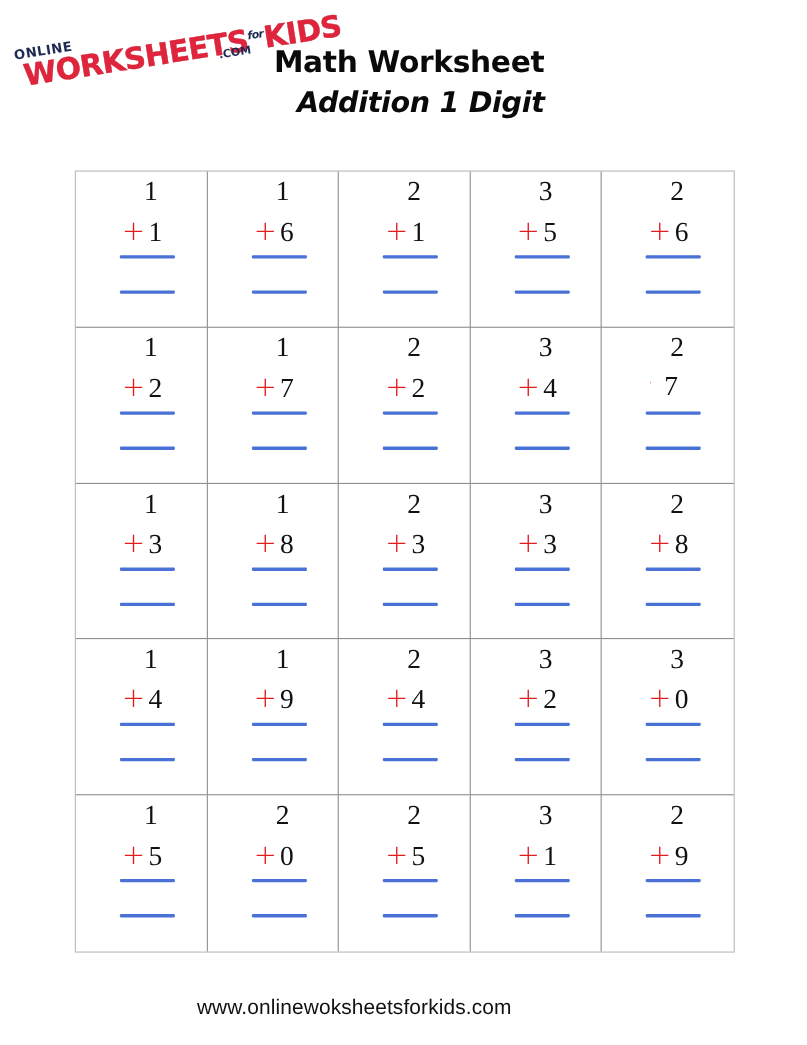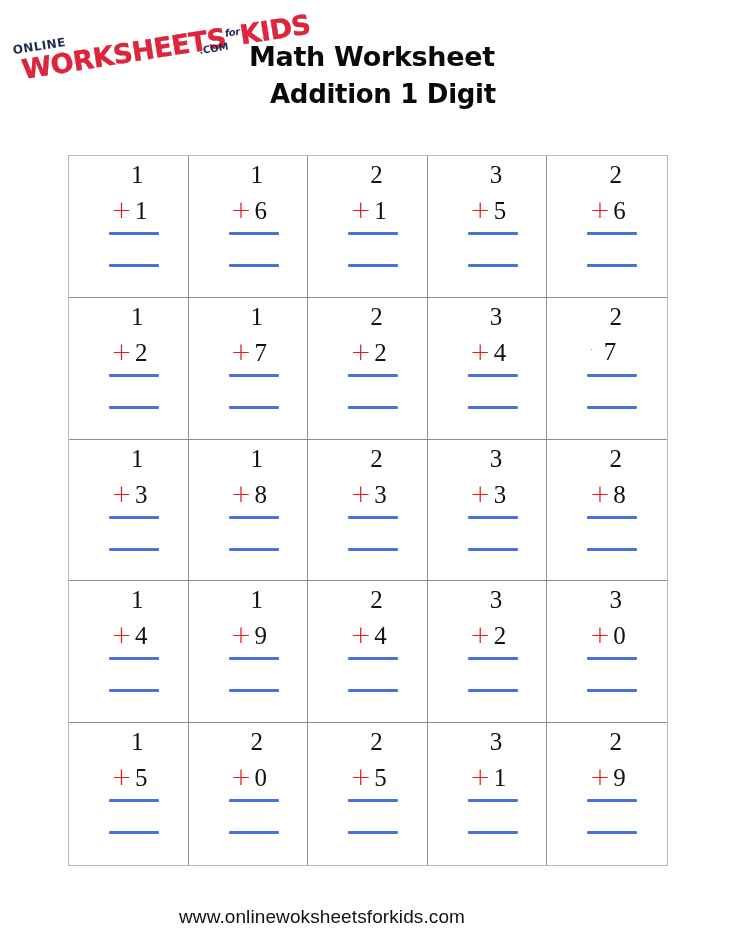--- a/index.html
+++ b/index.html
@@ -9,21 +9,21 @@
     
     .logo { position: absolute; left: 10px; top: 30px; width: 230px; height: 82px; transform: rotate(-9deg); transform-origin: left center; }
     .logo .online { position: absolute; left: 6px; top: 14px; font-family: "DejaVu Sans", sans-serif; font-weight: bold; font-size: 12px; color: #1d2b54; letter-spacing: 0.5px; }
     .logo .brand { position: absolute; left: 12px; top: 26px; font-family: "DejaVu Sans", sans-serif; font-weight: bold; font-size: 27px; color: #e0243b; letter-spacing: -0.5px; text-shadow: 0 0 3px #fff, 0 0 4px #fff; -webkit-text-stroke: 0.4px #c71b31; }
     .logo .brand .for { font-size: 10px; color: #1d2b54; vertical-align: 10px; -webkit-text-stroke: 0; font-style: italic; }
     .logo .dotcom { position: absolute; left: 190px; top: 45px; font-family: "DejaVu Sans", sans-serif; font-weight: bold; font-size: 10px; color: #1d2b54; }
 
     
     .title { position: absolute; font-family: "DejaVu Sans", sans-serif; font-weight: bold; color: #0a0a0a; letter-spacing: -0.3px; }
     .title.t1 { left: 249px; top: 41px; font-size: 27px; text-align: right; }
-    .title.t2 { left: 270px; top: 79px; font-size: 26px; }
+    .title.t2 { left: 270px; top: 79px; font-size: 26px; font-style: italic; }
 
     
     .grid { position: absolute; left: 68px; top: 155px; width: 600px; height: 711px;
             display: grid; grid-template-columns: repeat(5, 1fr); grid-template-rows: repeat(5, 1fr);
             border: 1.5px solid #b8b8b8; }
     .cell { position: relative; border-right: 1px solid #8e8e8e; border-bottom: 1px solid #8e8e8e; }
     .cell.last-col { border-right: none; }
     .cell.last-row { border-bottom: none; }
 
     .top-num { position: absolute; left: 62px; top: 5px; font-size: 25px; color: #111; font-family: "Liberation Serif", serif; }

